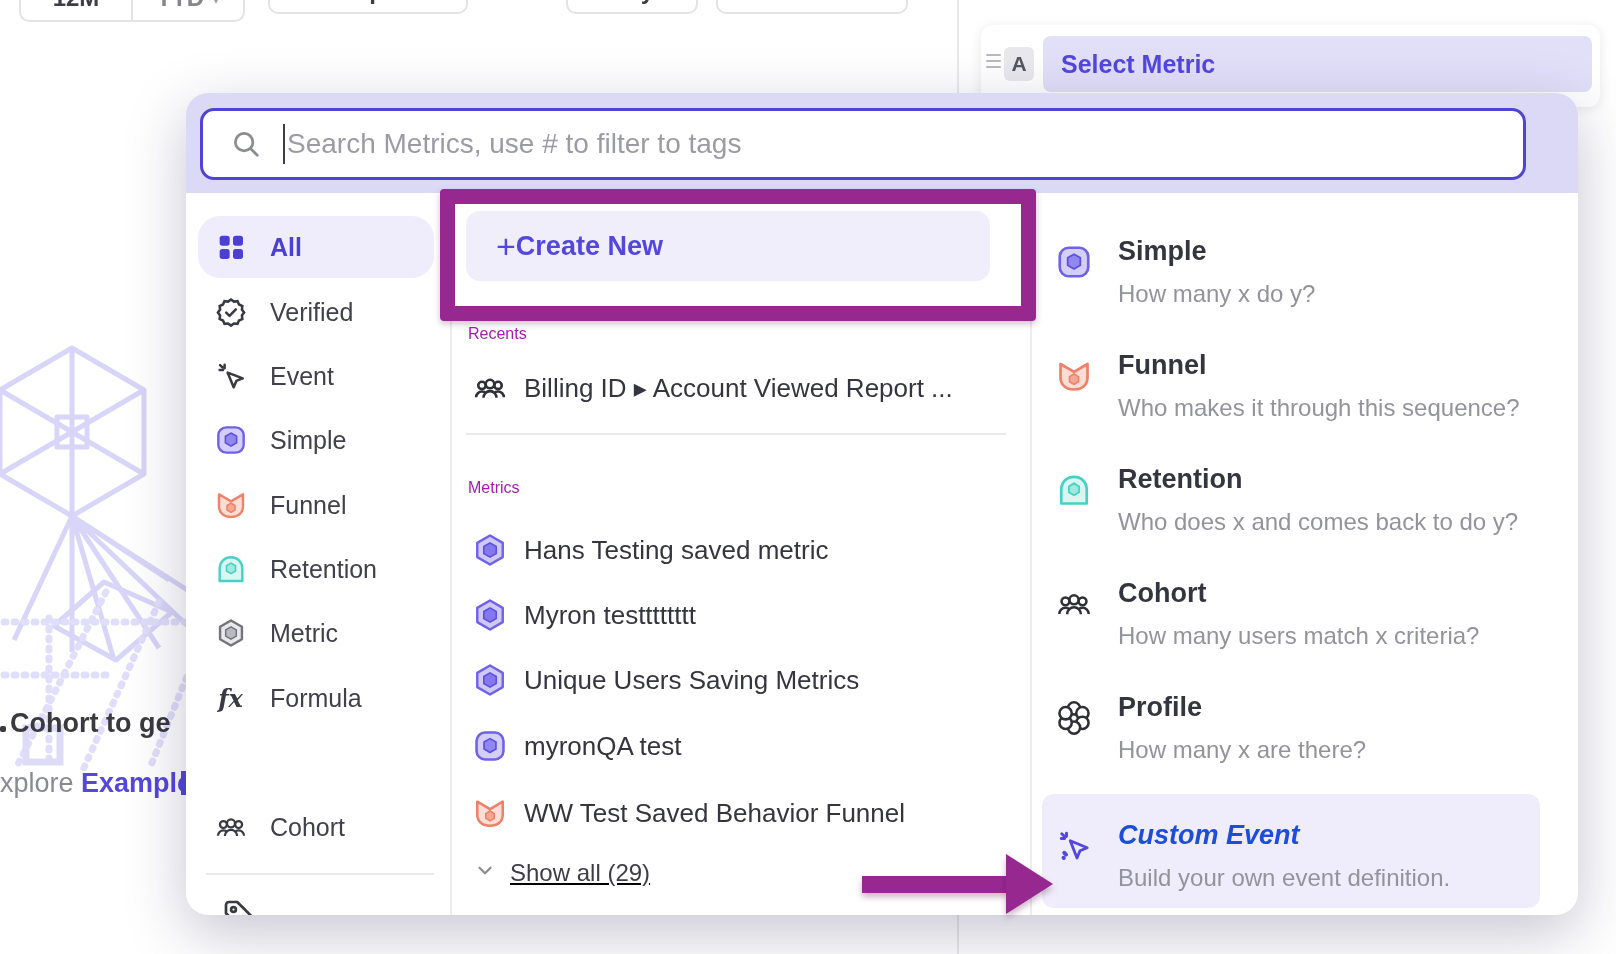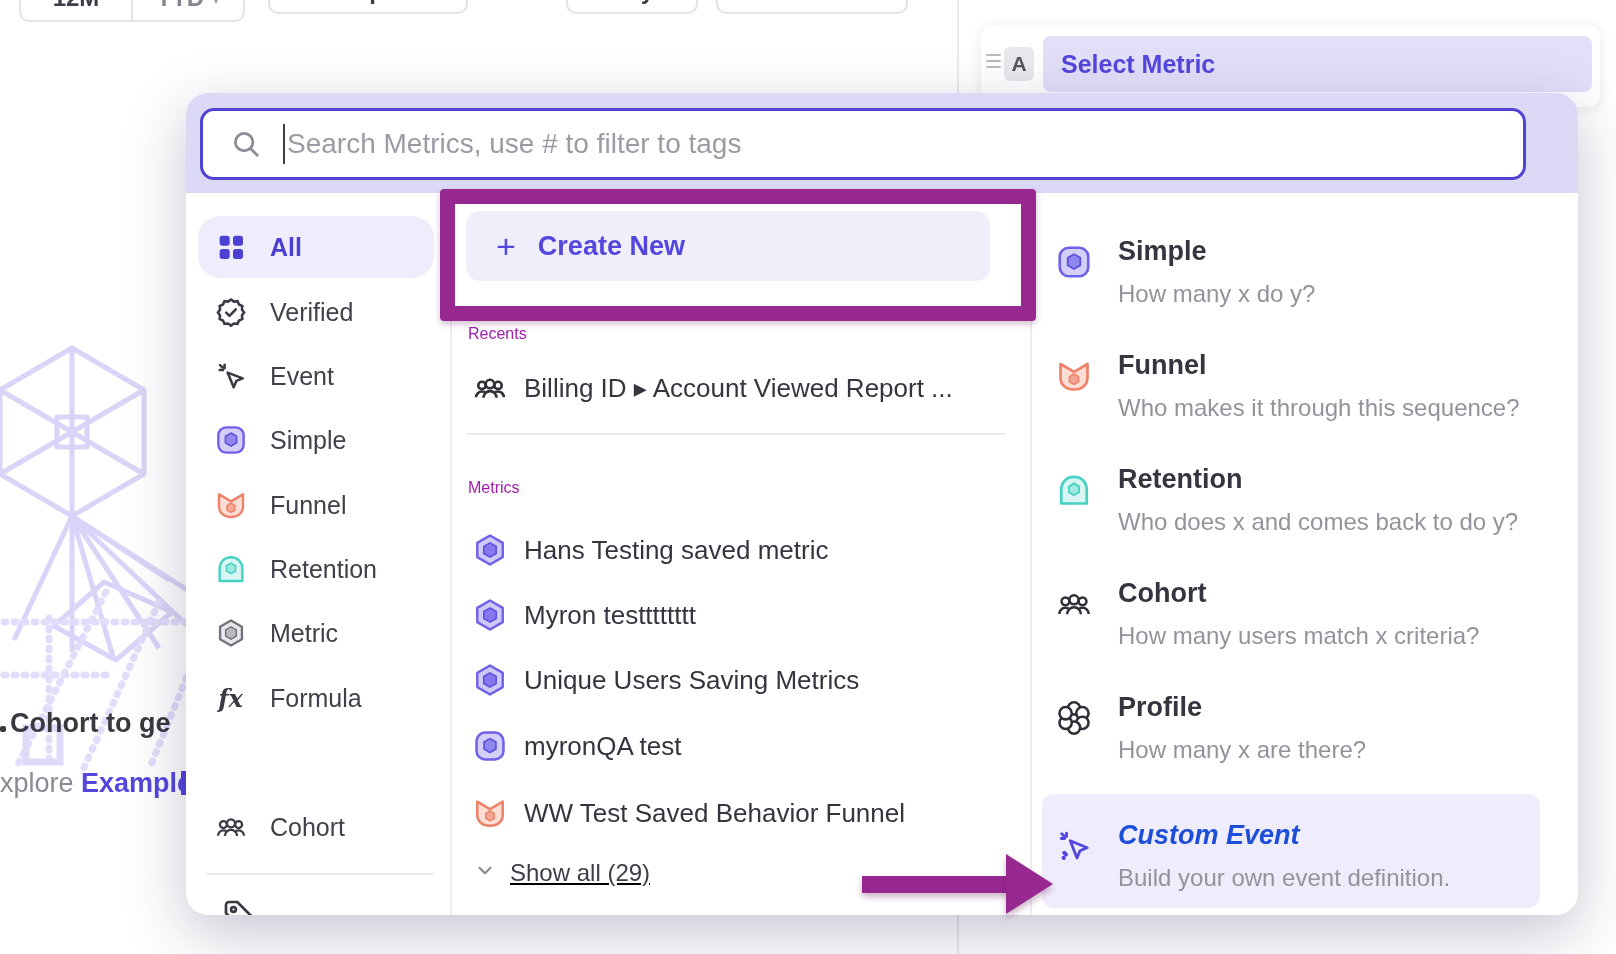--- a/index.html
+++ b/index.html
@@ -68,21 +68,21 @@
   .side-item.selected { background:#efedfb; }
   .side-item .ic { margin-left:16px; width:34px; height:34px; display:flex; align-items:center; justify-content:center; }
   .side-item .lb { margin-left:22px; font-size:25px; font-weight:500; color:#41414b; }
   .side-item.selected .lb { color:#4b40d2; font-weight:600; }
   .side-hr { position:absolute; left:20px; top:780px; width:228px; height:2px; background:#ebebee; }
 
   
   .create-new { position:absolute; left:280px; top:118px; width:524px; height:70px;
                 background:#f0eefb; border-radius:14px; display:flex; align-items:center; cursor:pointer; }
   .create-new .plus { margin-left:30px; font-size:34px; font-weight:500; color:#5347dd; line-height:34px; }
-  .create-new .lb { margin-left:22px; font-size:27px; font-weight:600; color:#5347dd; }
+  .create-new .lb { font-size:27px; font-weight:600; color:#5347dd; }
   .sec-label { position:absolute; left:282px; font-size:16px; color:#a21caf; }
   .mid-row { position:absolute; left:280px; width:560px; height:52px; display:flex; align-items:center; cursor:pointer; }
   .mid-row .ic { width:36px; height:36px; margin-left:6px; display:flex; align-items:center; justify-content:center; }
   .mid-row .lb { margin-left:16px; font-size:26px; font-weight:500; color:#35353f; white-space:nowrap; }
   .mid-hr { position:absolute; left:280px; top:340px; width:540px; height:2px; background:#ebebee; }
   .show-all { position:absolute; left:288px; top:766px; height:36px; display:flex; align-items:flex-start; cursor:pointer;text-decoration:underline; }
   .show-all .lb { margin-left:14px; font-size:24px; font-weight:500; color:#3d3d47; }
 
   
   .type-icon { position:absolute; left:870px; width:36px; height:36px; display:flex; align-items:center; justify-content:center; }

